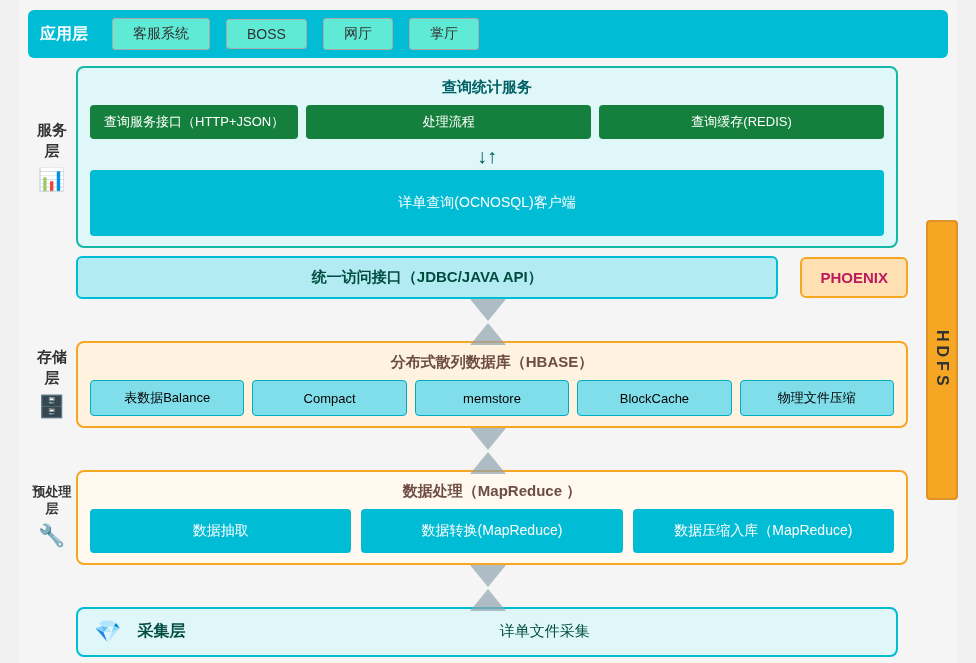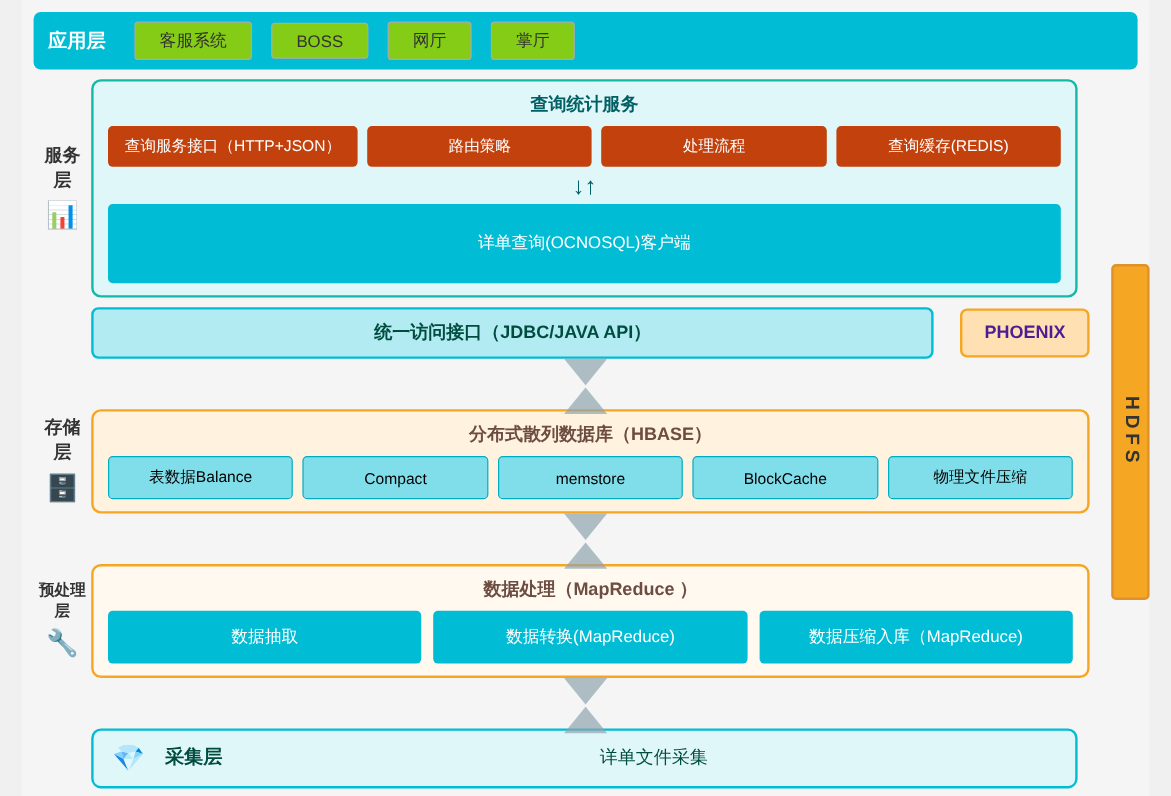--- a/index.html
+++ b/index.html
@@ -70,21 +70,21 @@
       gap: 16px;
     }
     .app-layer-label {
       color: white;
       font-size: 16px;
       font-weight: bold;
       white-space: nowrap;
       margin-right: 8px;
     }
     .app-box {
-      background: #84cc16;
+      background: #5eead4;
       border: 1px solid #aaa;
       border-radius: 3px;
       padding: 6px 20px;
       font-size: 14px;
       color: #333;
     }
 
     
     .service-outer {
       flex: 1;
@@ -100,21 +100,21 @@
       color: #006064;
       margin-bottom: 8px;
     }
     .service-row1 {
       display: flex;
       gap: 8px;
       align-items: stretch;
       margin-bottom: 6px;
     }
     .service-box {
-      background: #c2410c;
+      background: #15803d;
       color: white;
       border-radius: 4px;
       padding: 8px 14px;
       font-size: 13px;
       text-align: center;
       line-height: 1.4;
     }
     .service-box-large {
       flex: 0 0 auto;
       min-width: 150px;
@@ -158,21 +158,21 @@
       text-align: center;
       color: #004d40;
     }
     .phoenix-box {
       background: #ffe0b2;
       border: 2px solid #f5a623;
       border-radius: 6px;
       padding: 10px 18px;
       font-size: 15px;
       font-weight: bold;
-      color: #4c1d95;
+      color: #be185d;
       white-space: nowrap;
     }
 
     
     .storage-outer {
       flex: 1;
       background: #fff3e0;
       border: 2px solid #f5a623;
       border-radius: 8px;
       padding: 10px 12px;
@@ -321,21 +321,20 @@
 
   <div class="full-row" style="align-items:stretch;">
     <div class="layer-label">
       <span>服务层</span>
       <span class="icon">📊</span>
     </div>
     <div class="service-outer" style="margin-right:50px;">
       <div class="service-title">查询统计服务</div>
       <div class="service-row1">
         <div class="service-box service-box-large">查询服务接口（HTTP+JSON）</div>
-        <div class="service-box service-box-medium">路由策略</div>
         <div class="service-box service-box-medium">处理流程</div>
         <div class="service-box service-box-medium">查询缓存(REDIS)</div>
       </div>
       <div class="arrow-down-up">
         <span>↓↑</span>
       </div>
       <div class="service-bottom-box">详单查询(OCNOSQL)客户端</div>
     </div>
   </div>
 

